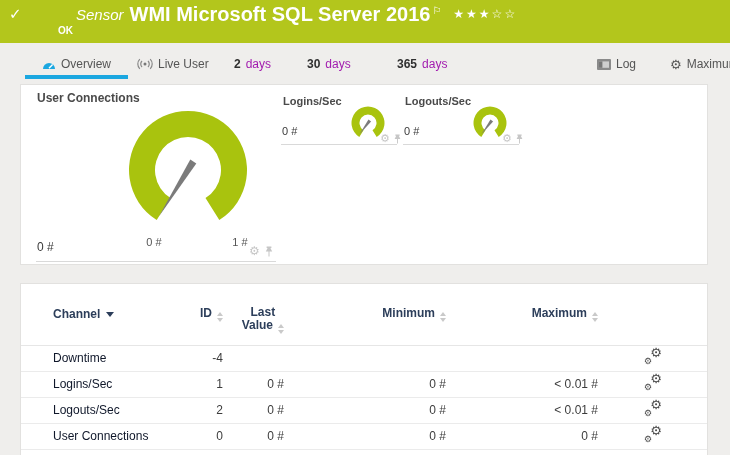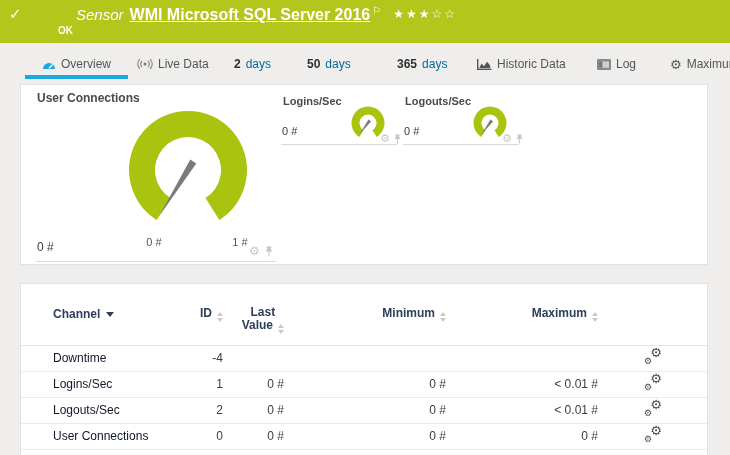--- a/index.html
+++ b/index.html
@@ -4,31 +4,31 @@
 <style>
   * { margin:0; padding:0; box-sizing:border-box; }
   body { background:#d8d8d8; font-family:"Liberation Sans","DejaVu Sans",sans-serif; }
   .screen { position:relative; width:730px; height:455px; overflow:hidden; background:#efeeec; }
 
   
   .sensor-bar { position:absolute; left:0; top:0; width:730px; height:43px; background:#b3c61c; color:#fff; }
   .sensor-bar .check { position:absolute; left:9px; top:5px; font-size:15px; font-weight:bold; }
   .title-row { position:absolute; left:30px; top:5px; display:flex; align-items:flex-start; white-space:nowrap;margin-left:46px; }
   .title-kind { font-style:italic; font-size:15px; line-height:19px; }
-  .title-name { font-weight:bold; font-size:16px; line-height:19px; margin-left:6px;text-decoration:underline; }
+  .title-name { font-weight:bold; font-size:20px; line-height:19px; margin-left:6px; }
   .title-flag { font-size:10px; line-height:10px; margin-left:2px; margin-top:1px; cursor:pointer; }
   .title-stars { font-size:12px; line-height:16px; letter-spacing:2px; margin-left:12px; margin-top:1px; cursor:pointer; }
   .sensor-status { position:absolute; left:38px; top:25px; font-size:10px; font-weight:bold;padding-left:20px; }
 
   
   .tabs { position:absolute; left:0; top:43px; width:730px; height:41px; }
   .tab { position:absolute; top:12px; height:18px; display:flex; align-items:center; gap:5px;
          font-size:12px; color:#555; cursor:pointer; white-space:nowrap; }
   .tab .num { font-weight:bold; color:#2f2f2f; }
-  .tab .lbl-light { color:#0369a1;text-align:center; }
+  .tab .lbl-light { color:#a21caf;text-align:center; }
   .tab .glyph { font-size:13px; color:#555; line-height:13px; }
   .tab-underline { position:absolute; left:25px; top:32px; width:103px; height:4px; background:#1ba7e0; }
 
   
   .panel { position:absolute; background:#fff; border:1px solid #e2e1df; }
   .panel-gauges { left:20px; top:84px; width:688px; height:181px; }
   .panel-table  { left:20px; top:283px; width:688px; height:184px; }
 
   .blk-title { position:absolute; font-size:12px; font-weight:bold; color:#4a4a4a; }
   .blk-title.small { font-size:11px; }
@@ -86,41 +86,33 @@
         <path d="M1,11 A6,6 0 1 1 13,11 Z" fill="#1ba7e0"></path>
         <line x1="7" y1="10.2" x2="10.6" y2="6.4" stroke="#fff" stroke-width="1.4"></line>
       </svg>
       <span>Overview</span>
     </div>
     <div class="tab" style="left:137px">
       <svg width="16" height="12" viewBox="0 0 16 12">
         <circle cx="8" cy="6" r="1.5" fill="#777"></circle>
         <path d="M5,3 A4.2,4.2 0 0 0 5,9 M2.8,1.2 A6.8,6.8 0 0 0 2.8,10.8 M11,3 A4.2,4.2 0 0 1 11,9 M13.2,1.2 A6.8,6.8 0 0 1 13.2,10.8" fill="none" stroke="#888" stroke-width="1.2"></path>
       </svg>
-      <span>Live Data</span>
+      <span>Live User</span>
     </div>
     <div class="tab" style="left:234px">
       <span class="num">2</span>
       <span class="lbl-light">days</span>
     </div>
     <div class="tab" style="left:307px">
-      <span class="num">50</span>
+      <span class="num">30</span>
       <span class="lbl-light">days</span>
     </div>
     <div class="tab" style="left:397px">
       <span class="num">365</span>
       <span class="lbl-light">days</span>
-    </div>
-    <div class="tab" style="left:477px">
-      <svg width="15" height="12" viewBox="0 0 15 12">
-        <rect x="0" y="1" width="1.4" height="11" fill="#555"></rect>
-        <rect x="0" y="10.6" width="14.5" height="1.4" fill="#555"></rect>
-        <polygon points="2.2,10 4.6,5.6 7,8.2 10,3.8 13.2,7.4 13.2,10" fill="#555"></polygon>
-      </svg>
-      <span>Historic Data</span>
     </div>
     <div class="tab" style="left:597px">
       <svg width="14" height="11" viewBox="0 0 14 11">
         <rect x="0" y="0" width="14" height="11" rx="1" fill="#8a8a8a"></rect>
         <rect x="2" y="2.4" width="10" height="6.4" fill="#cfcfcf"></rect>
         <rect x="2" y="2.4" width="3.4" height="6.4" fill="#777"></rect>
       </svg>
       <span>Log</span>
     </div>
     <div class="tab" style="left:670px">

